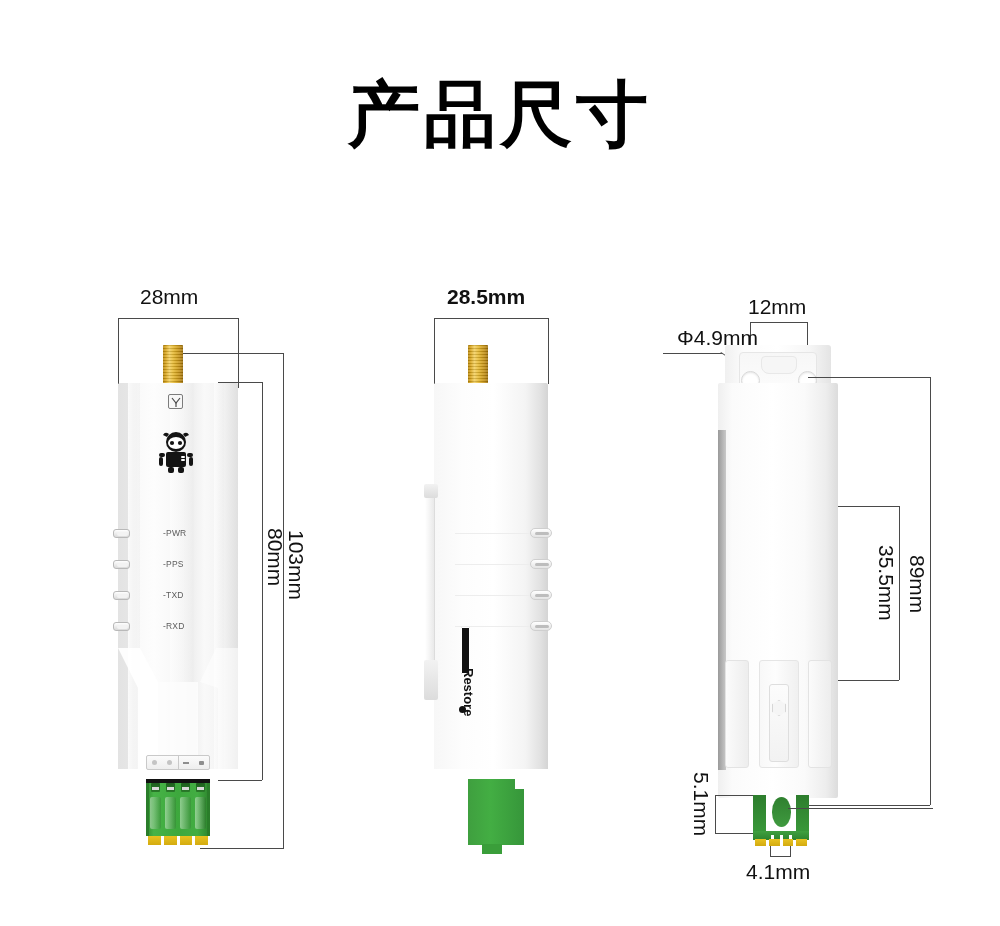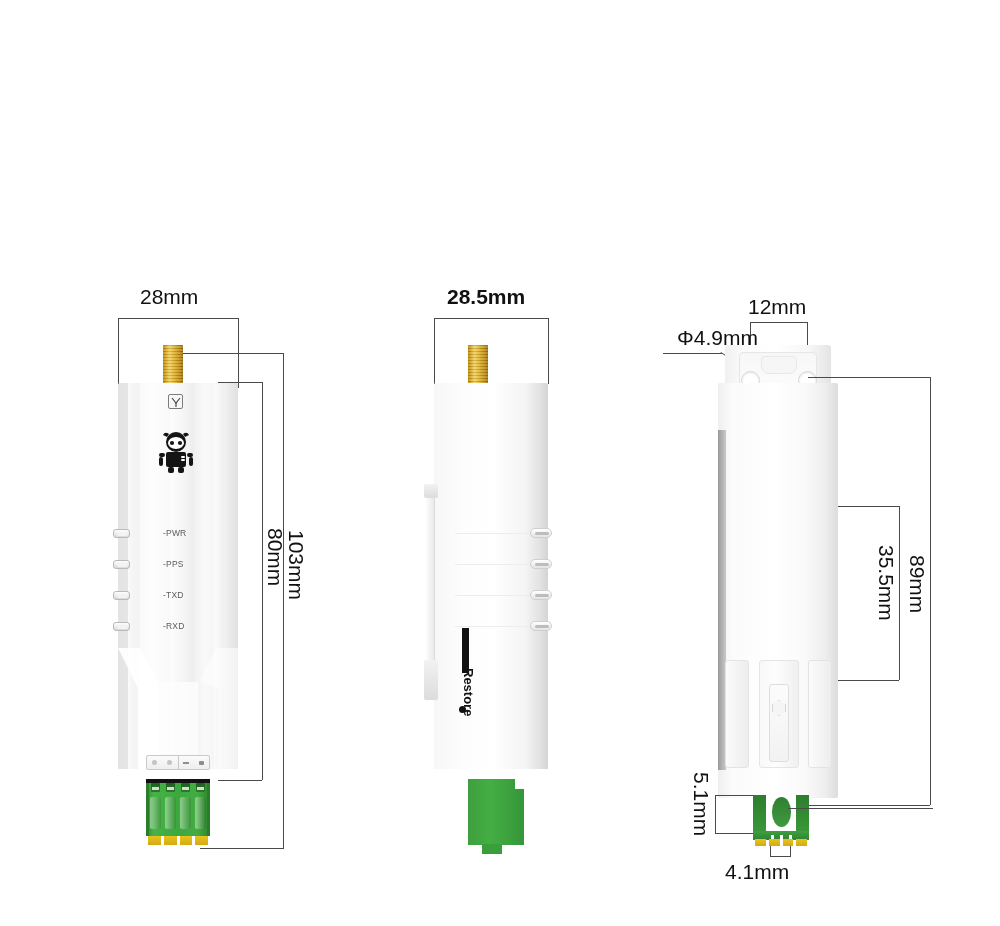--- a/index.html
+++ b/index.html
@@ -287,20 +287,21 @@
   .term3 .pin { flex:1; background: linear-gradient(to bottom,#e9c321,#d3aa10); }
   .term3 .tick { position:absolute; top:40px; width:3px; height:6px; background:#ffffff; }
 
   .leader { position:absolute; background:#5a5a5a; }
 </style>
 </head>
 <body>
 
 <div id="root">
 
+  <div class="page-title">产品尺寸</div>
 
   <div id="view1">
 
     <div class="ln h" style="left:118px; top:318px; width:121px;"></div>
     <div class="ln v" style="left:118px; top:318px; height:66px;"></div>
     <div class="ln v" style="left:238px; top:318px; height:70px;"></div>
     <div class="dim" style="left:140px; top:286px;">28mm</div>
 
     <div class="ln h" style="left:177px; top:353px; width:106px;"></div>
     <div class="ln v" style="left:283px; top:353px; height:495px;"></div>
@@ -483,21 +484,21 @@
     </div>
 
     <div class="ln h" style="left:702px; top:795px; width:46px;"></div>
     <div class="ln v" style="left:702px; top:795px; height:38px;"></div>
     <div class="ln h" style="left:702px; top:833px; width:46px;"></div>
     <div class="dim vert" style="left:699px; top:772px;">5.1mm</div>
 
     <div class="ln v" style="left:757px; top:818px; height:38px;"></div>
     <div class="ln v" style="left:777px; top:818px; height:38px;"></div>
     <div class="ln h" style="left:757px; top:856px; width:21px;"></div>
-    <div class="dim" style="left:712px; top:861px;">4.1mm</div>
+    <div class="dim" style="left:733px; top:861px;">4.1mm</div>
 
     <div class="term3">
       <div class="blk" style="left:0;"></div>
       <div class="mid"></div>
       <div class="oval"></div>
       <div class="blk" style="left:43px;"></div>
       <div class="base"></div>
       <div class="tick" style="left:18px;"></div>
       <div class="tick" style="left:27px;"></div>
       <div class="tick" style="left:36px;"></div>

